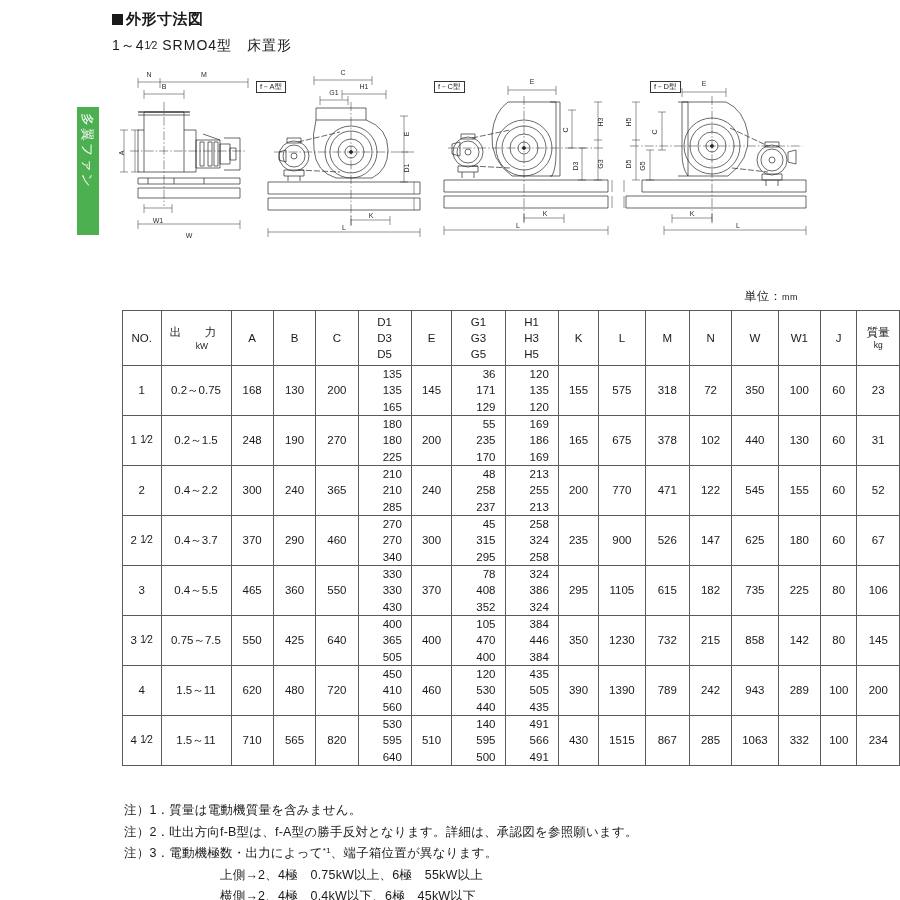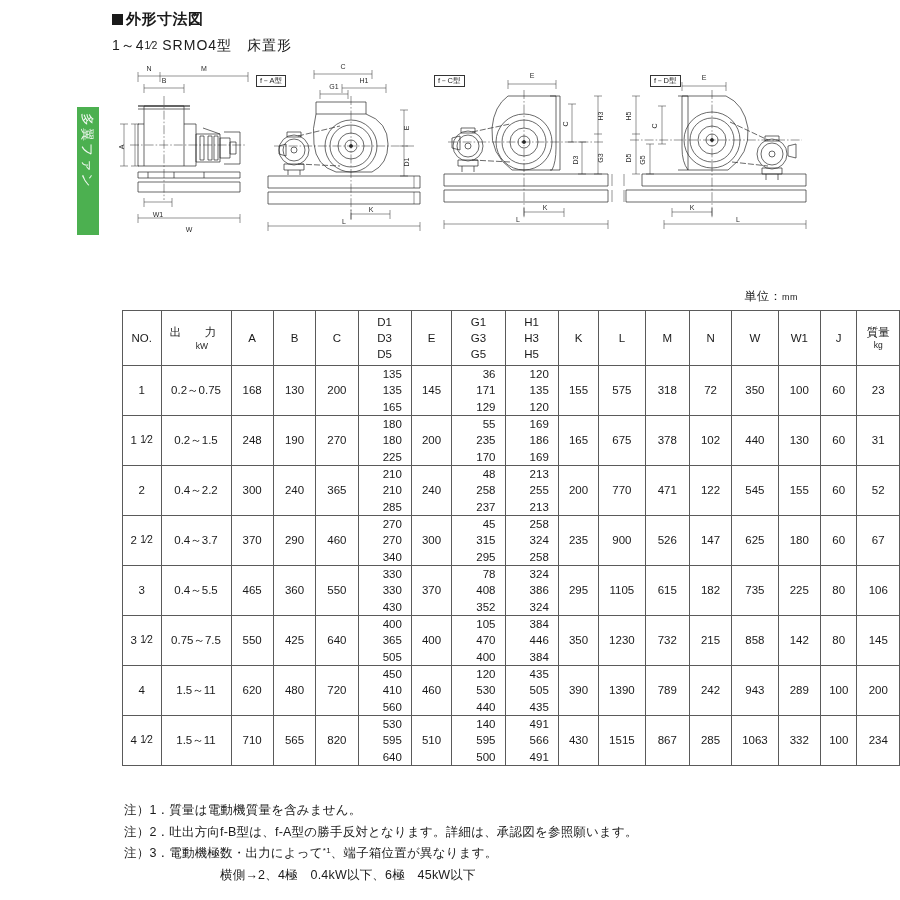--- a/index.html
+++ b/index.html
@@ -27,21 +27,21 @@
     display:block;
     transform:rotate(90deg);
     transform-origin:left top;
     position:absolute;left:19px;top:6px;
     white-space:nowrap;
     color:#ffffff;font-size:13px;letter-spacing:2px;
     opacity:.93;
   }
 
   
-  #drawings{position:absolute;left:108px;top:62px;width:710px;height:172px;}
+  #drawings{position:absolute;left:108px;top:68px;width:710px;height:172px;}
   .dw{position:absolute;top:0;height:172px;}
   .dw svg{display:block;}
   .tagbox{
     position:absolute;border:1px solid #333;background:#fff;
     font-size:7.5px;padding:1px 3px;letter-spacing:0;white-space:nowrap;
     line-height:1;
   }
 
   
   #unit{position:absolute;right:102px;top:288px;font-size:12px;letter-spacing:.5px;}
@@ -587,15 +587,16 @@
           <td class="c-q">234</td>
         </tr>
       </tbody>
   </table>
 </div>
 
 <div id="notes">
   <div>注）1．質量は電動機質量を含みません。</div>
   <div>注）2．吐出方向f-B型は、f-A型の勝手反対となります。詳細は、承認図を参照願います。</div>
   <div><span>注）3．電動機極数・出力によって</span><span class="sup">*1</span><span>、端子箱位置が異なります。</span></div>
+  <div class="note-ind">上側→2、4極　0.75kW以上、6極　55kW以上</div>
   <div class="note-ind">横側→2、4極　0.4kW以下、6極　45kW以下</div>
 
 </div>
 
 </body></html>

